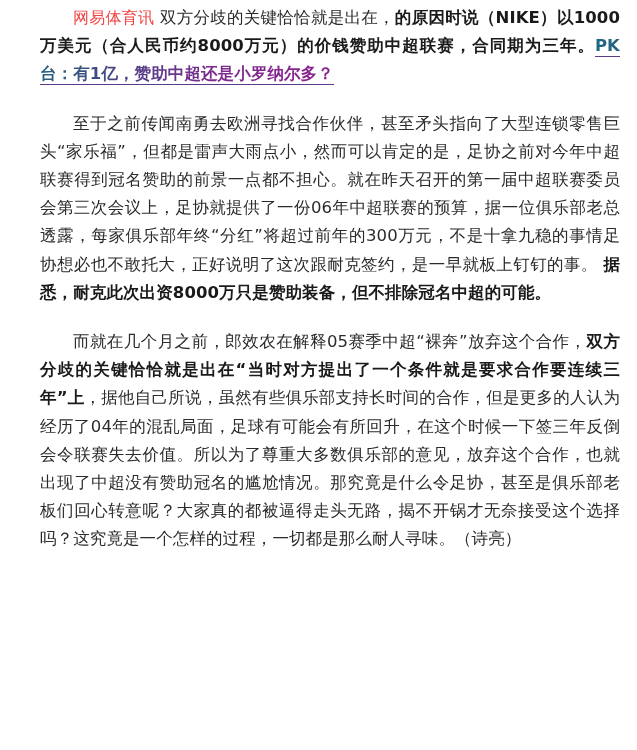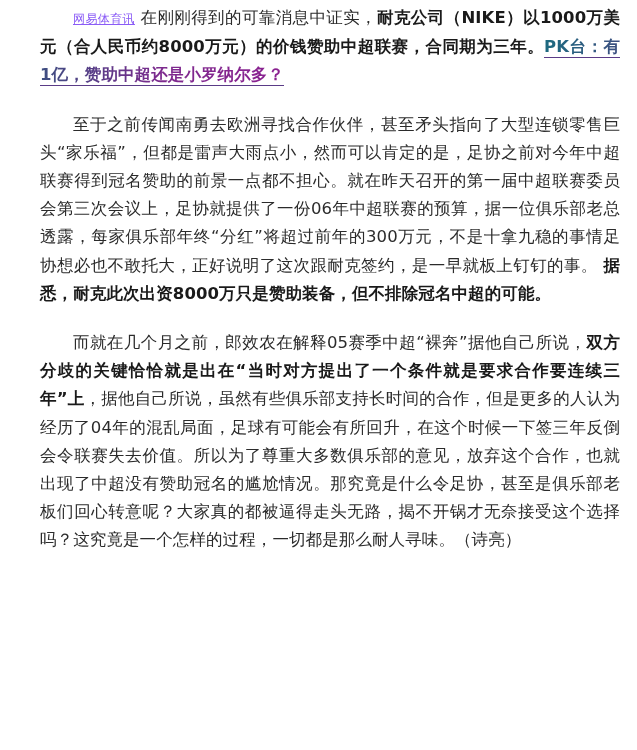--- a/index.html
+++ b/index.html
@@ -33,23 +33,22 @@
     letter-spacing: 0.1px;
   }
 
   .para:last-child {
     margin-bottom: 0;
   }
 
   
   .source {
     font-family: "DejaVu Serif", "Liberation Serif", serif;
-    color: #8b5cf6;
-    font-size: 12px;
-    text-decoration: underline;
+    color: #ef4444;
+    font-size: 16px;
   }
 
   b, .b {
     font-weight: bold;
     color: #1a1a1a;
   }
 
   a.inline-link {
     text-decoration: underline;
     font-weight: bold;
@@ -71,25 +70,25 @@
     border-bottom: 1.5px solid #5a3b87;
     padding-bottom: 1px;
   }
 </style>
 </head>
 <body>
 
 <div id="article">
 
   <p class="para">
-    <span class="source">网易体育讯</span><span> 在刚刚得到的可靠消息中证实，</span><b>耐克公司（NIKE）以1000万美元（合人民币约8000万元）的价钱赞助中超联赛，合同期为三年。</b><a href="#" class="inline-link grad-link"><span class="ul">PK台：有1亿，赞助中超还是小罗纳尔多？</span></a>
+    <span class="source">网易体育讯</span><span> 双方分歧的关键恰恰就是出在，</span><b>的原因时说（NIKE）以1000万美元（合人民币约8000万元）的价钱赞助中超联赛，合同期为三年。</b><a href="#" class="inline-link grad-link"><span class="ul">PK台：有1亿，赞助中超还是小罗纳尔多？</span></a>
   </p>
 
 
   <p class="para">
     <span>至于之前传闻南勇去欧洲寻找合作伙伴，甚至矛头指向了大型连锁零售巨头“家乐福”，但都是雷声大雨点小，然而可以肯定的是，足协之前对今年中超联赛得到冠名赞助的前景一点都不担心。就在昨天召开的第一届中超联赛委员会第三次会议上，足协就提供了一份06年中超联赛的预算，据一位俱乐部老总透露，每家俱乐部年终“分红”将超过前年的300万元，不是十拿九稳的事情足协想必也不敢托大，正好说明了这次跟耐克签约，是一早就板上钉钉的事。 </span><b>据悉，耐克此次出资8000万只是赞助装备，但不排除冠名中超的可能。</b>
   </p>
 
   <p class="para">
-    <span>而就在几个月之前，郎效农在解释05赛季中超“裸奔”据他自己所说，</span><b>双方分歧的关键恰恰就是出在“当时对方提出了一个条件就是要求合作要连续三年”上</b><span>，据他自己所说，虽然有些俱乐部支持长时间的合作，但是更多的人认为经历了04年的混乱局面，足球有可能会有所回升，在这个时候一下签三年反倒会令联赛失去价值。所以为了尊重大多数俱乐部的意见，放弃这个合作，也就出现了中超没有赞助冠名的尴尬情况。那究竟是什么令足协，甚至是俱乐部老板们回心转意呢？大家真的都被逼得走头无路，揭不开锅才无奈接受这个选择吗？这究竟是一个怎样的过程，一切都是那么耐人寻味。（诗亮）</span>
+    <span>而就在几个月之前，郎效农在解释05赛季中超“裸奔”放弃这个合作，</span><b>双方分歧的关键恰恰就是出在“当时对方提出了一个条件就是要求合作要连续三年”上</b><span>，据他自己所说，虽然有些俱乐部支持长时间的合作，但是更多的人认为经历了04年的混乱局面，足球有可能会有所回升，在这个时候一下签三年反倒会令联赛失去价值。所以为了尊重大多数俱乐部的意见，放弃这个合作，也就出现了中超没有赞助冠名的尴尬情况。那究竟是什么令足协，甚至是俱乐部老板们回心转意呢？大家真的都被逼得走头无路，揭不开锅才无奈接受这个选择吗？这究竟是一个怎样的过程，一切都是那么耐人寻味。（诗亮）</span>
   </p>
 
 </div>
 
 </body></html>

